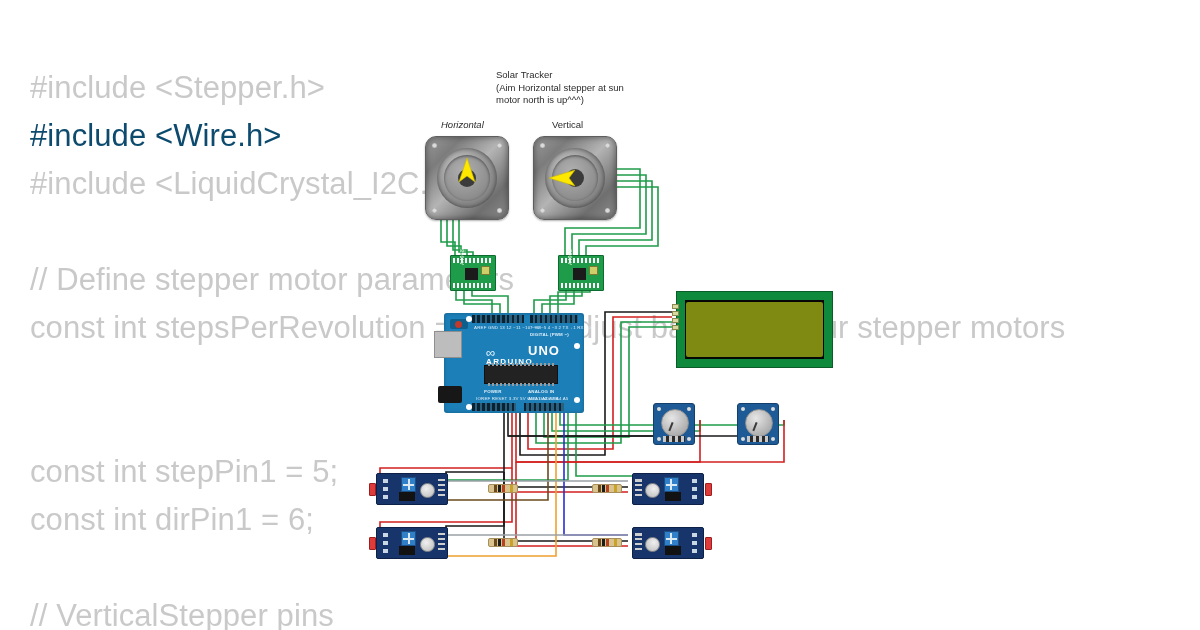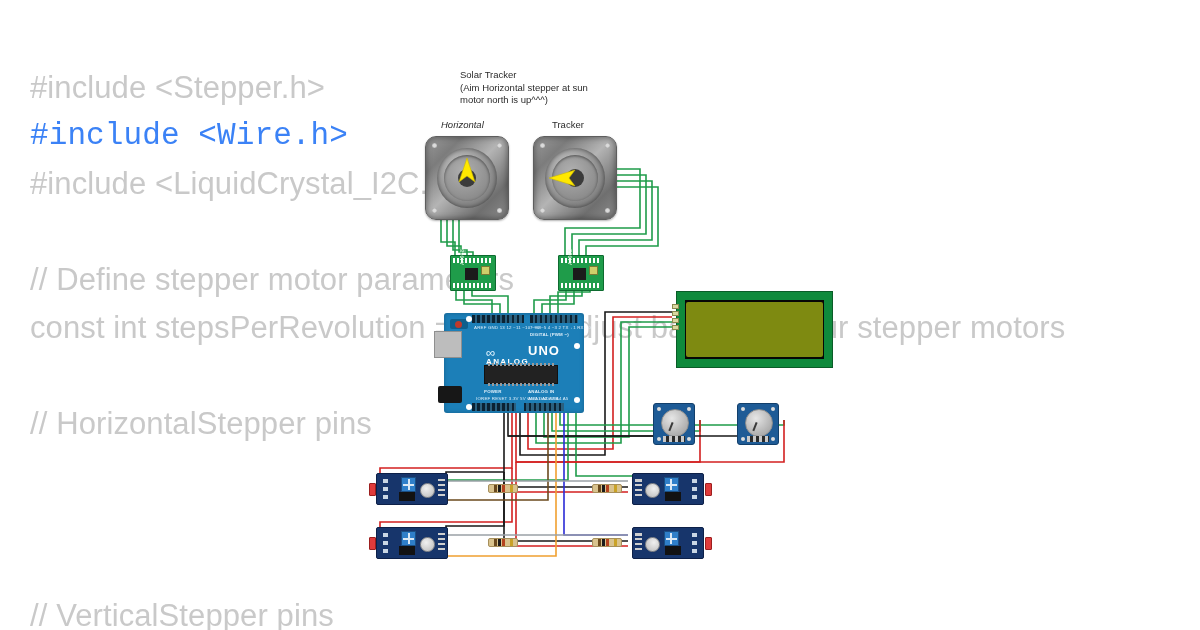--- a/index.html
+++ b/index.html
@@ -132,25 +132,26 @@
   .res .b1{left:5px;background:#6b4a1e;} .res .b2{left:9px;background:#1b1b1b;}
   .res .b3{left:13px;background:#b5431f;} .res .b4{left:21px;background:#c9a227;}
 </style>
 </head>
 <body>
 
 <div id="stage">
 
   <div class="code-layer" id="codeLayer">
       <div class="code-line" style="left: 30px; top: 70px; color: rgb(201, 201, 201);">#include &lt;Stepper.h&gt;</div>
-      <div class="code-line" style="left: 30px; top: 118px; color: #3b82f6; font-family: Liberation Mono, monospace;">#include &lt;Wire.h&gt;</div>
+      <div class="code-line" style="left: 30px; top: 118px; color: #0c4a6e;">#include &lt;Wire.h&gt;</div>
       <div class="code-line" style="left: 30px; top: 166px; color: rgb(201, 201, 201);">#include &lt;LiquidCrystal_I2C.h&gt;</div>
       <div class="code-line" style="left: 30px; top: 262px; color: rgb(201, 201, 201);">// Define stepper motor parameters</div>
       <div class="code-line" style="left: 30px; top: 310px; color: rgb(201, 201, 201);">const int stepsPerRevolution = 200;  // Adjust based on your stepper motors</div>
-      <div class="code-line" style="left: 30px; top: 406px; color: rgb(201, 201, 201);">// HorizontalStepper pins</div>
+      <div class="code-line" style="left: 30px; top: 454px; color: rgb(201, 201, 201);">const int stepPin1 = 5;</div>
+      <div class="code-line" style="left: 30px; top: 502px; color: rgb(201, 201, 201);">const int dirPin1 = 6;</div>
       <div class="code-line" style="left: 30px; top: 598px; color: rgb(201, 201, 201);">// VerticalStepper pins</div>
     </div>
 
   <div class="circuit">
 
     <svg width="1200" height="630" style="position:absolute;left:0;top:0;">
       <g fill="none" stroke="#1f9c4a" stroke-width="1.6">
 
         <path d="M441,220 L441,242 L455,242 L455,255"></path>
         <path d="M447,220 L447,246 L461,246 L461,255"></path>
@@ -213,28 +214,28 @@
       <g fill="none" stroke="#6b4a1e" stroke-width="1.6">
         <path d="M548,413 L548,500 L380,500 L380,493"></path>
       </g>
 
       <g fill="none" stroke="#9aa0a6" stroke-width="1.6">
         <path d="M446,481 L628,481"></path>
         <path d="M446,535 L628,535"></path>
       </g>
     </svg>
 
-    <div class="lbl" style="left:460px;top:69px;">
+    <div class="lbl" style="left:496px;top:69px;">
       <div>Solar Tracker</div>
       <div>(Aim Horizontal stepper at sun</div>
       <div>motor north is up^^^)</div>
     </div>
 
     <div class="lbl" style="left:441px;top:119px;font-style:italic;">Horizontal</div>
-    <div class="lbl" style="left:552px;top:119px;">Tracker</div>
+    <div class="lbl" style="left:552px;top:119px;">Vertical</div>
 
     <div class="motor" style="left:425px;top:136px;">
       <div class="body"></div>
       <div class="ring"></div>
       <div class="ring2"></div>
       <div class="hub"></div>
       <div class="screw s1"></div>
       <div class="screw s2"></div>
       <div class="screw s3"></div>
       <div class="screw s4"></div>
@@ -283,21 +284,21 @@
       <div class="hdr" style="left:80px;bottom:2px;width:40px;"></div>
       <div class="small" style="left:30px;top:12px;">AREF GND 13 12 ~11 ~10 ~9 8</div>
       <div class="small" style="left:86px;top:12px;">7 ~6 ~5 4 ~3 2 TX→1 RX←0</div>
       <div class="small" style="left:86px;top:19px;font-weight:700;">DIGITAL (PWM ~)</div>
       <div class="small" style="left:32px;bottom:12px;">IOREF RESET 3.3V 5V GND GND VIN</div>
       <div class="small" style="left:84px;bottom:12px;">A0 A1 A2 A3 A4 A5</div>
       <div class="small" style="left:40px;bottom:19px;font-weight:700;">POWER</div>
       <div class="small" style="left:84px;bottom:19px;font-weight:700;">ANALOG IN</div>
       <div class="logo">∞</div>
       <div class="uno-t">UNO</div>
-      <div class="ard-t">ANALOG</div>
+      <div class="ard-t">ARDUINO</div>
       <div class="ic"></div>
       <div class="mh" style="left:22px;top:3px;"></div>
       <div class="mh" style="right:4px;top:30px;"></div>
       <div class="mh" style="left:22px;bottom:3px;"></div>
       <div class="mh" style="right:4px;bottom:10px;"></div>
     </div>
 
     <div class="lcd" style="left:676px;top:291px;">
       <div class="pins">
           <i></i>

